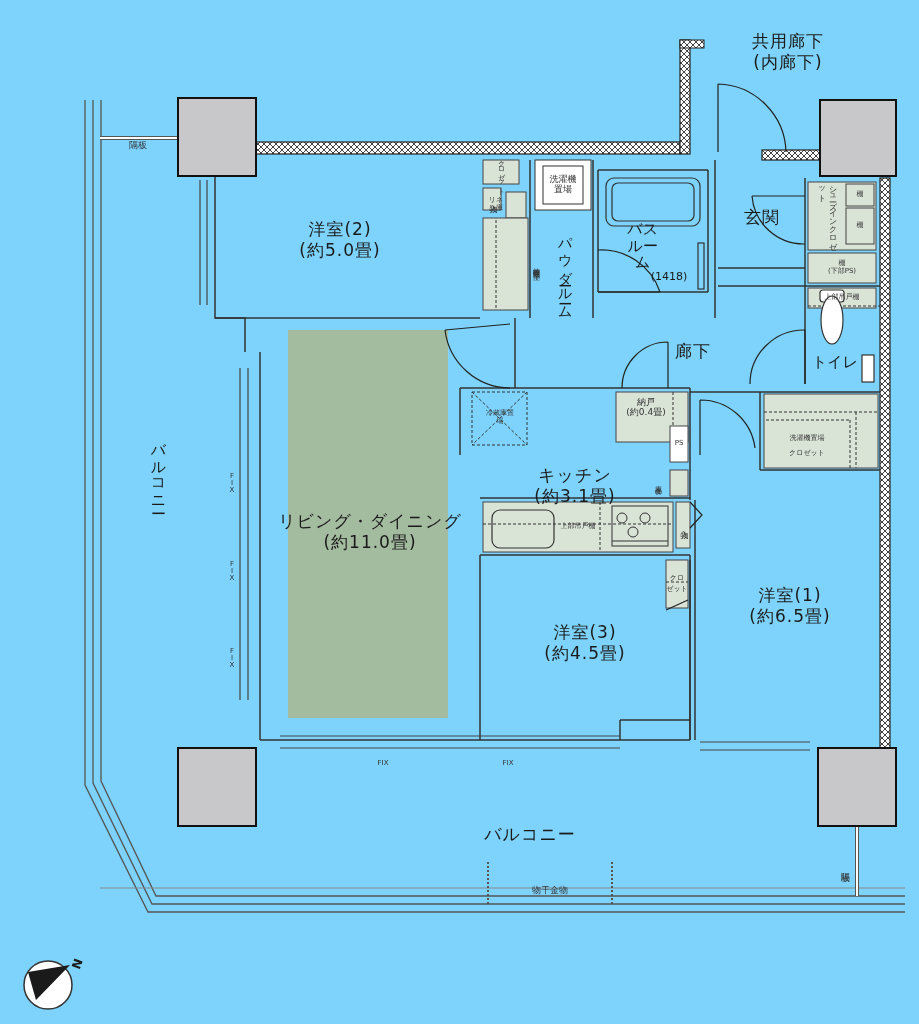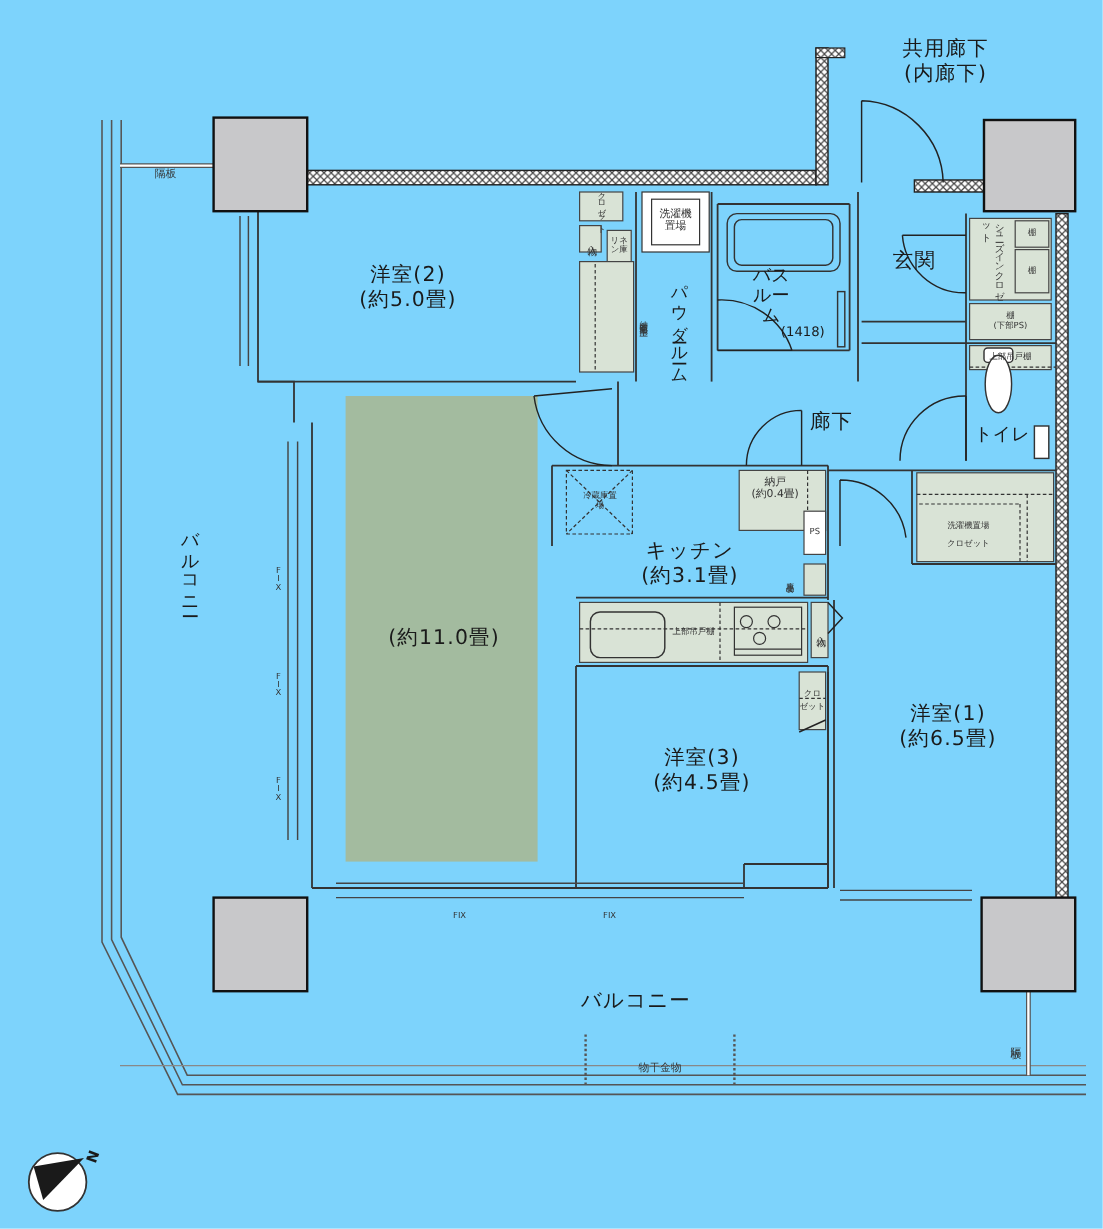--- a/index.html
+++ b/index.html
@@ -205,23 +205,24 @@
   <div class="lbl lbl-sm" style="left:138px; top:146px;">隔板</div>
   <div class="vert vert-sm" style="position:absolute; left:845px; top:866px; color:#333; font-size:9px;">隔板</div>
   <div class="lbl lbl-sm" style="left:550px; top:891px;">物干金物</div>
   <div class="lbl" style="left:78px; top:964px; font-size:12px; font-weight:bold; transform:translate(-50%,-50%) rotate(-70deg);">N</div>
 
   <div class="lbl lbl-lg" style="left:340px; top:240px;">
     <div>洋室(2)</div>
     <div>(約5.0畳)</div>
   </div>
   <div class="lbl lbl-lg" style="left:370px; top:532px;">
+    <div>リビング・ダイニング</div>
     <div>(約11.0畳)</div>
   </div>
-  <div class="lbl lbl-lg" style="left:575px; top:470px;">
+  <div class="lbl lbl-lg" style="left:575px; top:486px;">
     <div>キッチン</div>
     <div>(約3.1畳)</div>
   </div>
   <div class="lbl lbl-lg" style="left:585px; top:643px;">
     <div>洋室(3)</div>
     <div>(約4.5畳)</div>
   </div>
   <div class="lbl lbl-lg" style="left:790px; top:606px;">
     <div>洋室(1)</div>
     <div>(約6.5畳)</div>
@@ -234,21 +235,21 @@
     <div style="font-size:11px;margin-left:28px;">(1418)</div>
   </div>
   <div class="vert vert-md" style="position:absolute; left:565px; top:272px; color:#1a1a1a; font-size:14px; line-height:1.1; height:90px;">パウダールーム</div>
   <div class="lbl lbl-xs" style="left:646px; top:408px; font-size:9px;text-align:center;">
     <div>納戸</div>
     <div>(約0.4畳)</div>
   </div>
 
   <div class="lbl lbl-xs" style="left:563px; top:185px; width:34px; white-space:normal; font-size:9px;">洗濯機置場</div>
   <div class="lbl lbl-xs" style="left:500px; top:418px; width:30px; white-space:normal;">冷蔵庫置場</div>
-  <div class="lbl lbl-xs" style="left:516px; top:205px; width:20px; white-space:normal;">リネン庫</div>
+  <div class="lbl lbl-xs" style="left:496px; top:205px; width:20px; white-space:normal;">リネン庫</div>
   <div class="vert vert-xs" style="position:absolute; left:536px; top:268px;">上部三面鏡収納</div>
   <div class="lbl lbl-xs" style="left:578px; top:527px;">上部吊戸棚</div>
   <div class="lbl lbl-xs" style="left:842px; top:298px;">上部吊戸棚</div>
   <div class="vert vert-xs" style="position:absolute; left:658px; top:482px;">食品庫</div>
   <div class="lbl lbl-xs" style="left:679px; top:444px;">PS</div>
   <div class="vert vert-xs" style="position:absolute; left:826px; top:214px; font-size:8px; height:66px;">シューズインクロゼット</div>
   <div class="lbl lbl-xs" style="left:860px; top:195px;">棚</div>
   <div class="lbl lbl-xs" style="left:860px; top:226px;">棚</div>
   <div class="lbl lbl-xs" style="left:842px; top:268px;">
     <div>棚</div>

